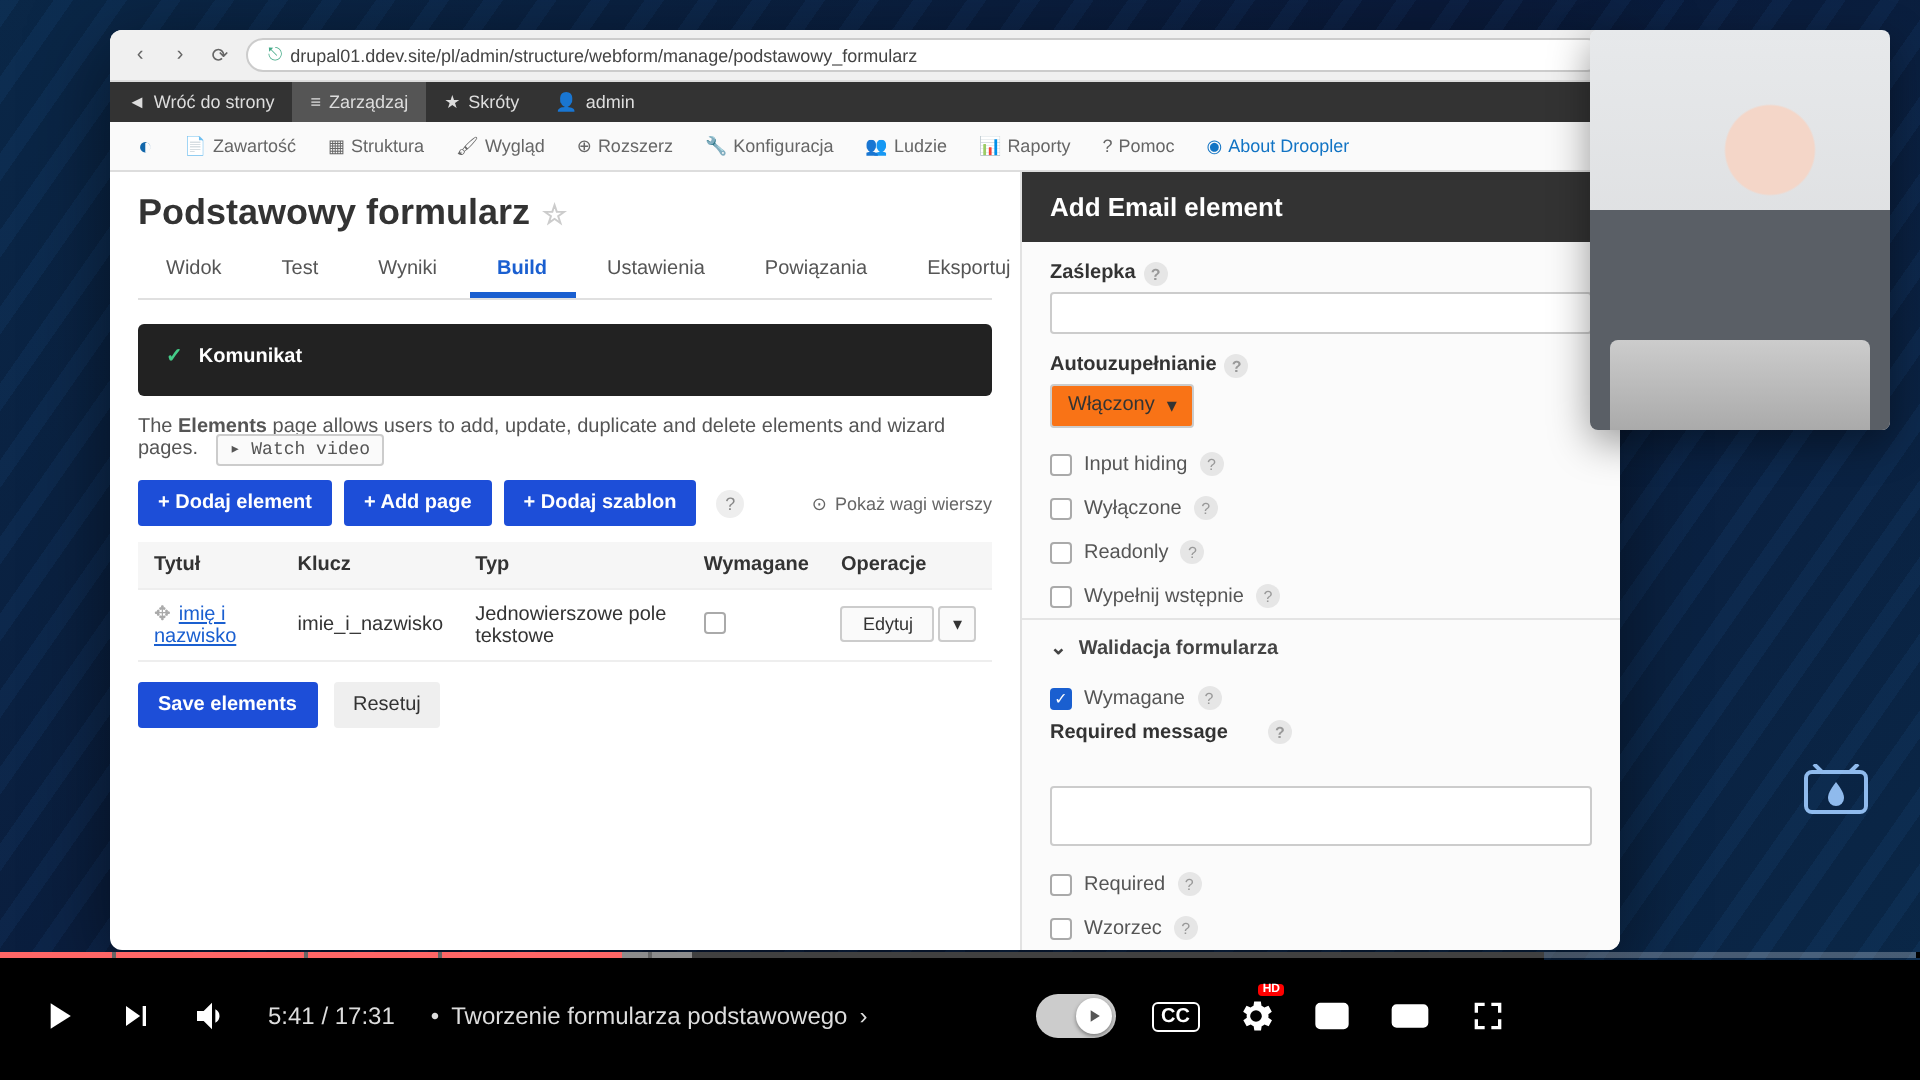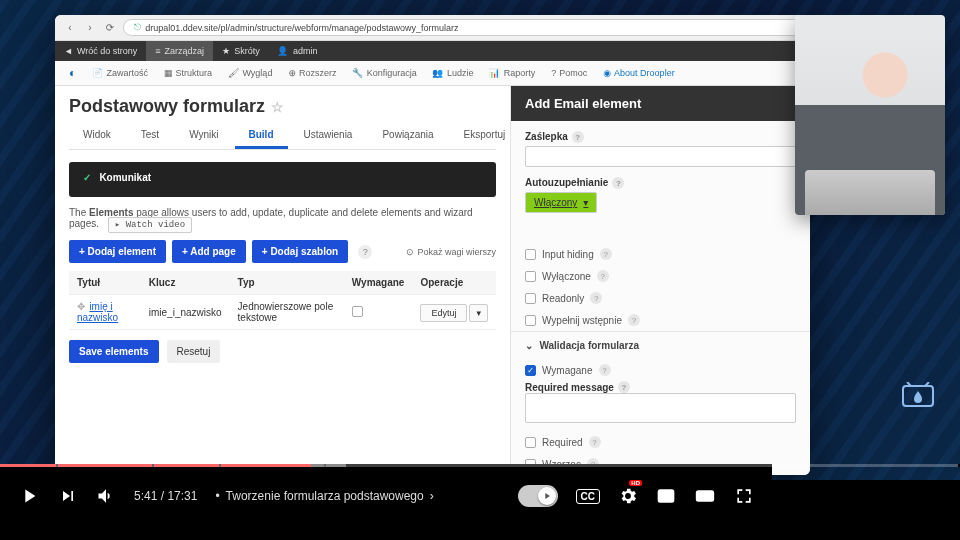--- a/index.html
+++ b/index.html
@@ -46,33 +46,33 @@
   .drag { color:#aaa; margin-right:4px; }
   .op-btn { font-size:9px; border:1px solid #ccc; background:#fafafa; padding:3px 10px; border-radius:2px; cursor:pointer; }
   .op-dd { font-size:9px; border:1px solid #ccc; background:#fafafa; padding:3px 6px; border-radius:2px; margin-left:2px; cursor:pointer; }
   .save-row { margin-top:10px; display:flex; gap:8px; }
   .side-hdr { background:#333; color:#fff; padding:10px 14px; font-size:13px; font-weight:600; }
   .side-body { padding:10px 14px; flex:1; overflow:auto; }
   .fld { margin-bottom:10px; }
   .fld label { font-size:10px; font-weight:600; display:flex; align-items:flex-start; gap:4px; margin-bottom:3px; }
   .q { width:12px; height:12px; border-radius:50%; background:#e6e6e6; color:#999; font-size:8px; display:inline-flex; align-items:center; justify-content:center; }
   .txt-in { width:100%; border:1px solid #ccc; padding:4px 6px; font-size:10px; border-radius:2px; background:#fff; }
-  .sel { border:1px solid #ccc; padding:4px 8px; font-size:10px; border-radius:2px; background:#84cc16; cursor:pointer; display:inline-flex; gap:6px; align-items:flex-start;text-decoration:underline; }
+  .sel { border:1px solid #ccc; padding:4px 8px; font-size:10px; border-radius:2px; background:#f97316; cursor:pointer; display:inline-flex; gap:6px; align-items:flex-start; }
   .chk-row { display:flex; align-items:center; gap:6px; font-size:10px; color:#555; padding:5px 14px; }
   .chk { width:11px; height:11px; border:1px solid #aaa; background:#fff; border-radius:2px; display:inline-flex; align-items:center; justify-content:center; font-size:8px; color:#1a5fd0; }
   .chk.on { background:#1a5fd0; color:#fff; border-color:#1a5fd0; }
   .section { border-top:1px solid #e4e4e4; padding:8px 14px; font-size:10px; font-weight:600; display:flex; gap:6px; align-items:center; color:#444; }
   .ta { width:100%; border:1px solid #ccc; border-radius:2px; height:30px; background:#fff; }
   .presenter { position:absolute; top:15px; right:15px; width:150px; height:200px; background: linear-gradient(180deg,#e7e9eb 0%, #d7d8da 100%); border-radius:4px; box-shadow:0 6px 20px rgba(0,0,0,.4); overflow:hidden; }
   .presenter::before{content:"";position:absolute;inset:0;background:radial-gradient(circle at 60% 30%, #f4d6c8 0 22px, transparent 23px), linear-gradient(180deg, transparent 0 90px, #5a5f66 90px 200px);}
   .laptop { position:absolute; bottom:0; left:10px; right:10px; height:45px; background:linear-gradient(180deg,#ccc,#aaa); border-radius:4px 4px 0 0; }
   .tv-icon { position:absolute; right:25px; bottom:70px; width:34px; height:28px; color:#9ecbff; opacity:.9; }
   .tv-icon svg { width:100%; height:100%; }
   
-  .player { position:absolute; left:0; bottom:16px; width:772px; height:60px; background:#000; color:#fff; }
+  .player { position:absolute; left:0; bottom:4px; width:772px; height:60px; background:#000; color:#fff; }
   .progress { position:absolute; top:0; left:0; width:960px; height:3px; background:rgba(255,255,255,.25); }
   .prog-fill { height:100%; background:#f00; }
   .prog-buf { position:absolute; top:0; height:3px; background:rgba(255,255,255,.4); }
   .chapters { position:absolute; top:0; width:960px; height:3px; display:flex; }
   .chapters span { border-right:2px solid #000; height:3px; }
   .ctrls { position:absolute; top:8px; left:0; right:0; height:48px; display:flex; align-items:center; padding:0 18px; gap:18px; font-size:12px; }
   .pbtn { cursor:pointer; display:flex; align-items:center; }
   .pbtn svg { fill:#fff; }
   .time { font-size:12px; color:#ddd; }
   .chap-title { font-size:12px; color:#ddd; display:flex; align-items:center; gap:6px; cursor:pointer; }
@@ -244,21 +244,21 @@
         <div class="section">
             <span>⌄</span>
             <span>Walidacja formularza</span>
           </div>
         <div class="chk-row">
             <span class="chk on">✓</span>
             <span>Wymagane</span>
             <span class="q">?</span>
           </div>
         <div style="padding:0 14px 8px;">
-          <label style="font-size:10px;font-weight:600;display:flex;gap:4px;align-items:center;margin-bottom:0;">
+          <label style="font-size:10px;font-weight:600;display:flex;gap:20px;align-items:center;margin-bottom:21px;">
               <span>Required message</span>
               <span class="q">?</span>
             </label>
           <div class="ta"></div>
         </div>
         <div class="chk-row">
             <span class="chk"></span>
             <span>Required</span>
             <span class="q">?</span>
           </div>

